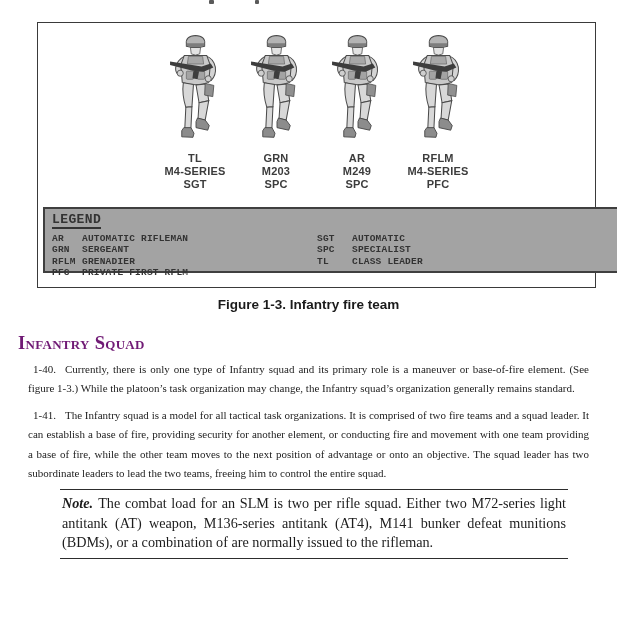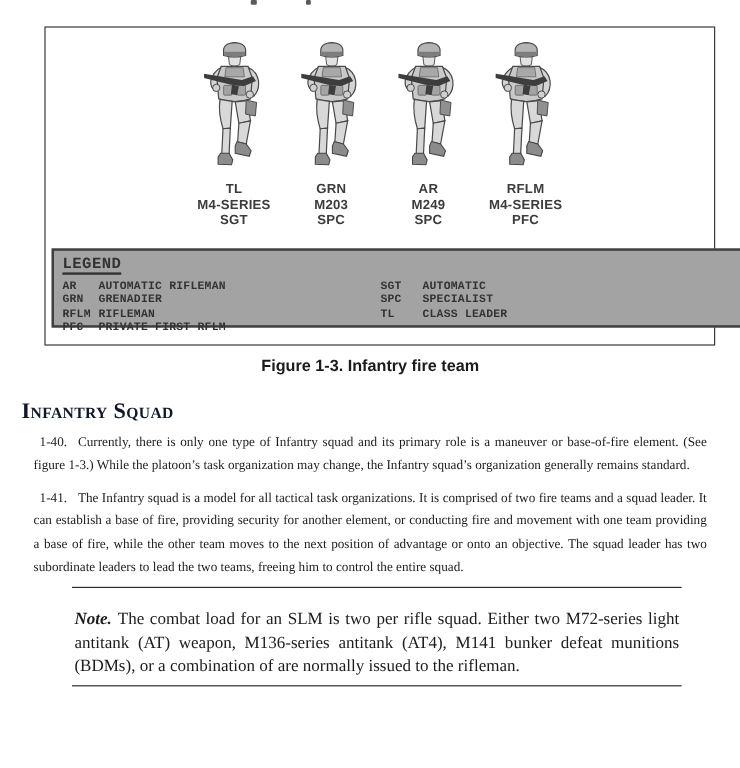--- a/index.html
+++ b/index.html
@@ -72,39 +72,39 @@
     color: #1b1b1b;
   }
 
   
   .content { position: absolute; left: 0; top: 333px; width: 617px; }
   .section-heading {
     margin: 0 0 0 18px;
     font-weight: bold;
     font-variant: small-caps;
     font-size: 18.5px; line-height: 21px;
-    color: #0f172a;
+    color: #701a75;
     letter-spacing: 0.3px;
   }
   .para {
     margin: 6px 0 0 28px;
     width: 561px;
     text-align: justify;
     font-size: 11px; line-height: 19.4px;
     text-indent: 5px;
   }
   .para .pnum { display: inline-block; text-indent: 0; margin-right: 9px; }
   .para-2 { margin-top: 7px; }
   .note-block {
     margin: 6px 0 0 60px;
     width: 508px;
     box-sizing: border-box;
     border-top: 1.5px solid #2d2d2d;
     border-bottom: 1.5px solid #2d2d2d;
-    padding: 17px 2px 6px 2px;
+    padding: 4px 2px 6px 2px;
     text-align: justify;
     font-size: 14.2px; line-height: 19.2px;
   }
   .note-label { font-weight: bold; font-style: italic; margin-right: 5px; }
 </style>
 </head>
 <body>
 
 <svg width="0" height="0" style="position:absolute" aria-hidden="true">
   <defs>
@@ -196,25 +196,25 @@
   <div class="legend-box">
     <span class="legend-title">LEGEND</span>
     <div class="legend-cols">
       <div class="legend-col-left">
         <div class="legend-row">
           <span class="legend-abbr">AR</span>
           <span class="legend-def">AUTOMATIC RIFLEMAN</span>
         </div>
         <div class="legend-row">
           <span class="legend-abbr">GRN</span>
+          <span class="legend-def">SERGEANT</span>
+        </div>
+        <div class="legend-row">
+          <span class="legend-abbr">RFLM</span>
           <span class="legend-def">GRENADIER</span>
-        </div>
-        <div class="legend-row">
-          <span class="legend-abbr">RFLM</span>
-          <span class="legend-def">RIFLEMAN</span>
         </div>
         <div class="legend-row">
           <span class="legend-abbr">PFC</span>
           <span class="legend-def">PRIVATE FIRST RFLM</span>
         </div>
       </div>
       <div class="legend-col-right">
         <div class="legend-row">
           <span class="legend-abbr">SGT</span>
           <span class="legend-def">AUTOMATIC</span>

